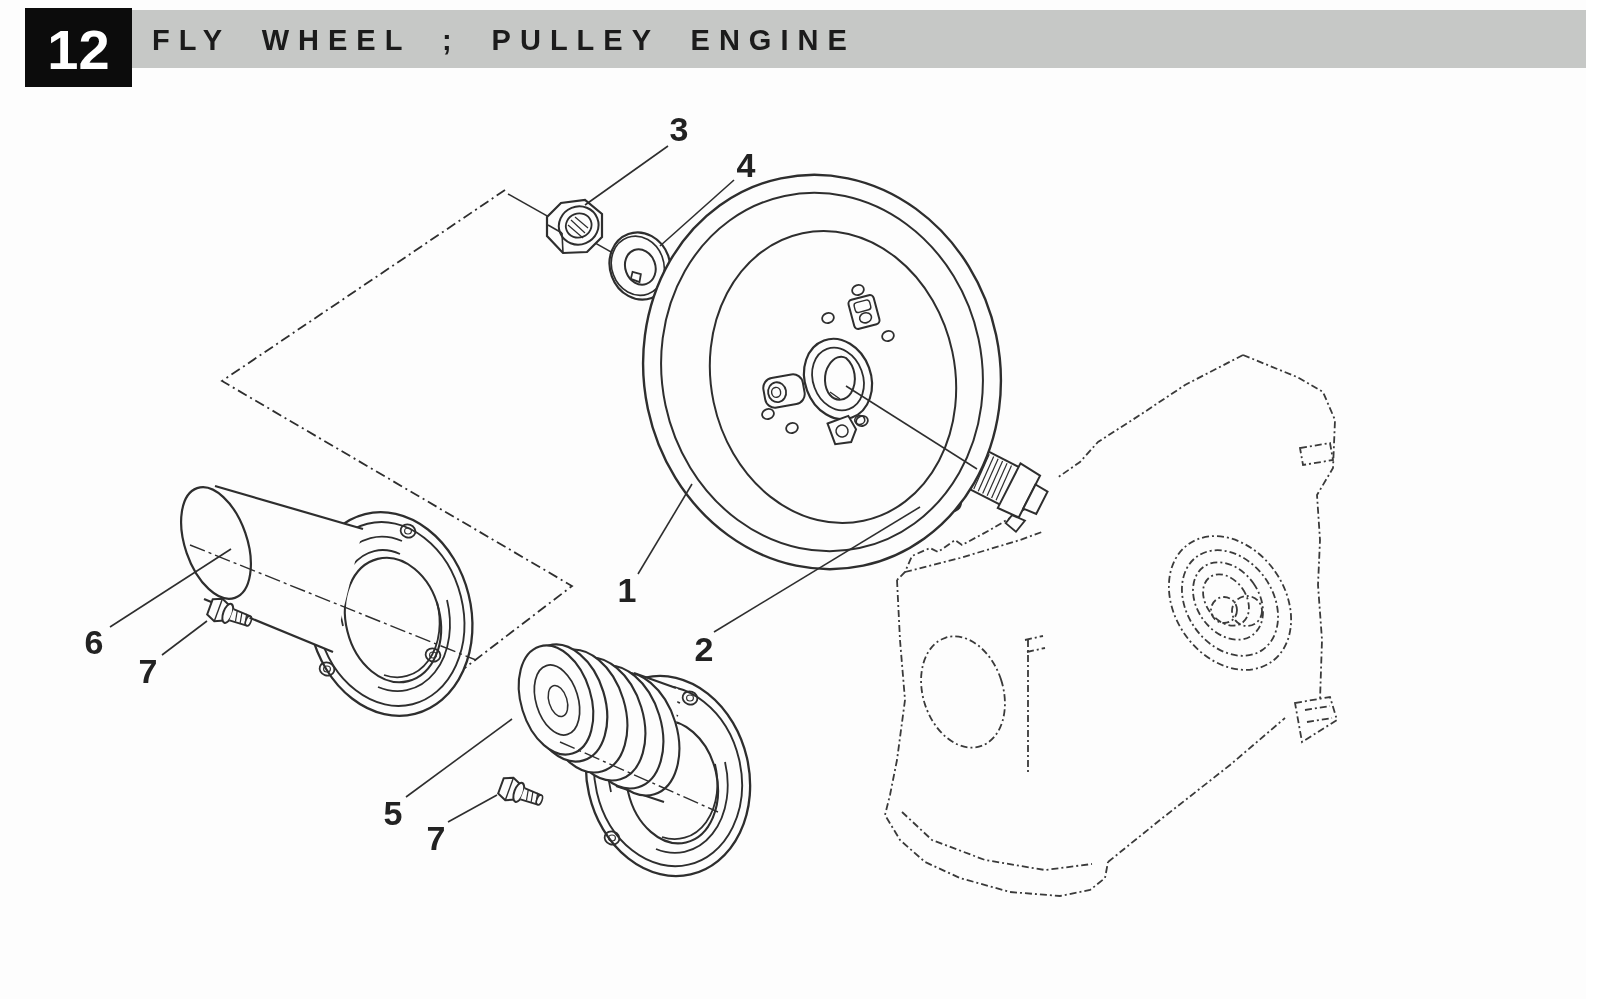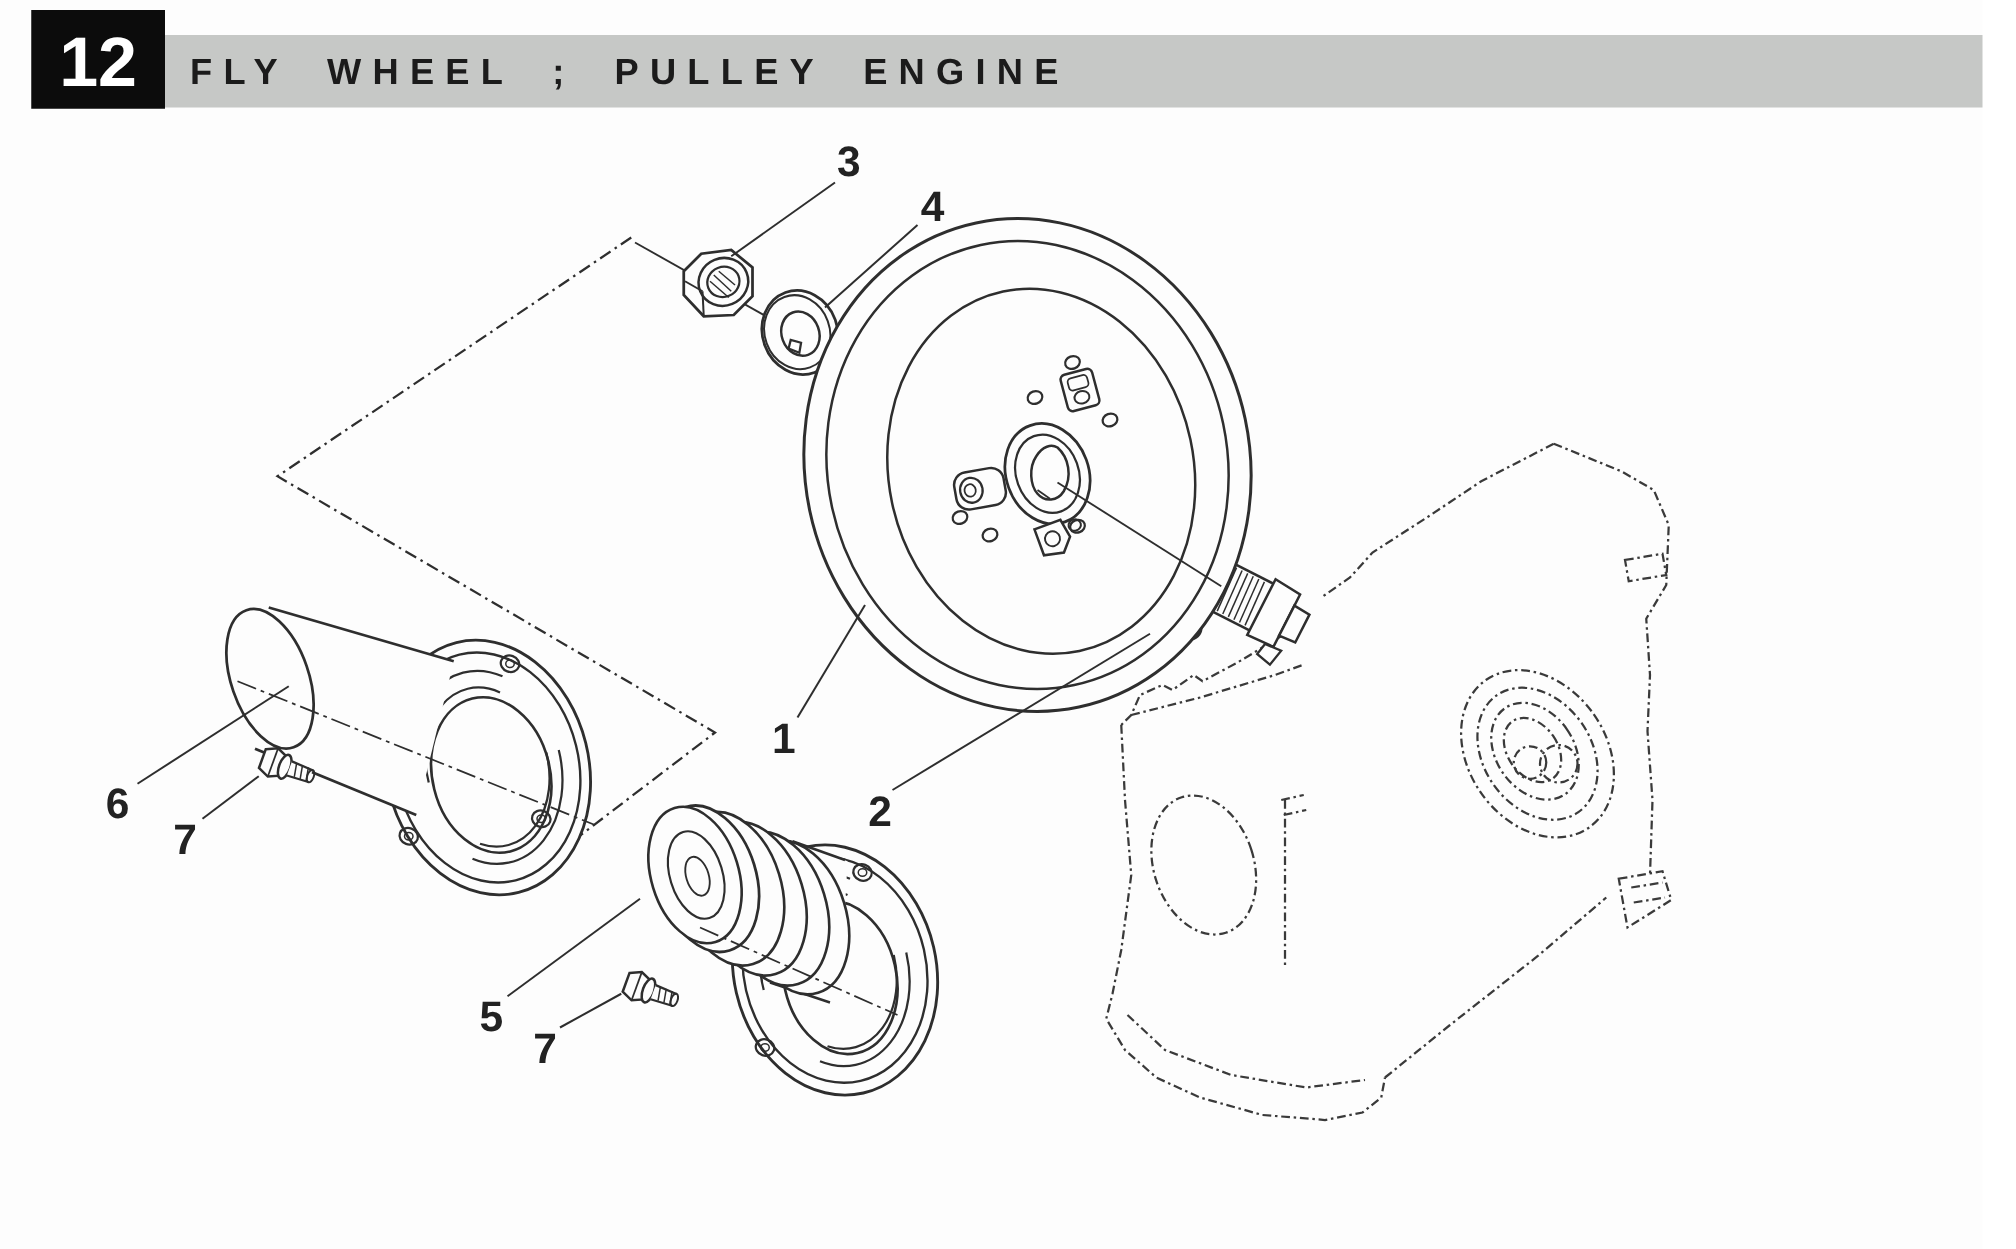--- a/index.html
+++ b/index.html
@@ -9,21 +9,20 @@
     font-family:"Liberation Sans", sans-serif;
   }
   #section-box{
     position:absolute; left:25px; top:8px; width:107px; height:79px;
     background:#0c0c0c; color:#ffffff; text-align:center;
     font-size:56px; font-weight:bold; line-height:83px;
   }
   #title-bar{
     position:absolute; left:132px; top:10px; width:1471px; height:58px;
     background:#c6c8c6;
-    margin-top:18px;
   }
   #title-text{
     position:absolute; left:20px; top:0; height:58px; line-height:60px;
     font-size:29px; font-weight:bold; color:#1b1b1b;
     letter-spacing:9px; word-spacing:14px; white-space:nowrap;
   }
   #diagram{ position:absolute; left:0; top:0; }
   #caption{
     position:absolute; left:660px; top:942px; width:850px;
     font-size:25px; color:#1c1c1c; text-align:center; letter-spacing:0.3px;

